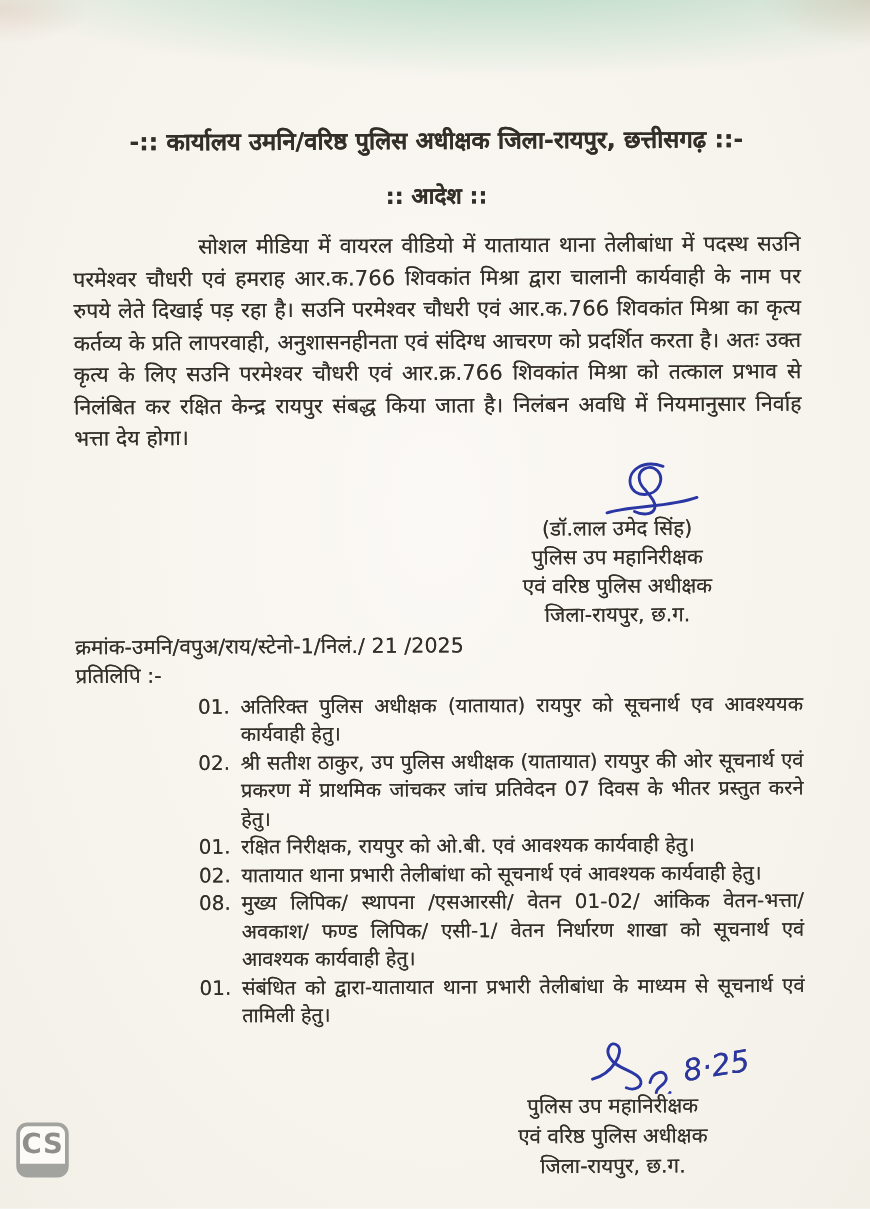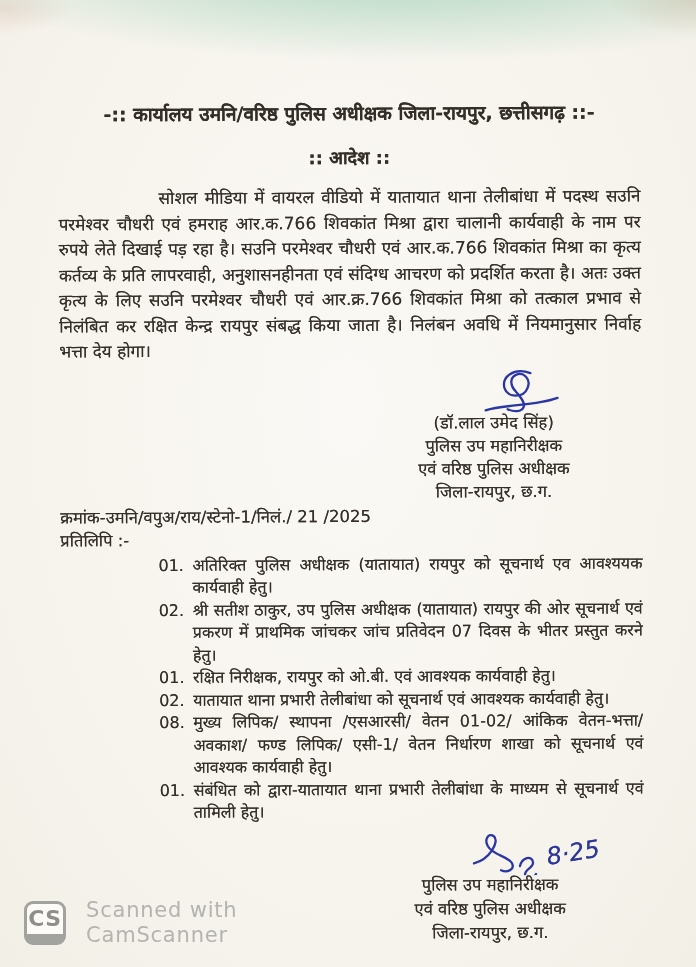--- a/index.html
+++ b/index.html
@@ -42,22 +42,22 @@
     margin-top: 2px; display: flex; justify-content: space-between;
     font-size: 16.5px; line-height: 22px; font-weight: 500;
   }
   .date-gap { display: inline-block; width: 36px; }
   .copy-heading { font-size: 16.5px; line-height: 22px; margin-top: 1px; font-weight: 500; }
   .copy-list { margin-top: 3px; padding-left: 52px; }
   .copy-item { display: flex; font-size: 16px; line-height: 22.5px; font-weight: 500; }
   .copy-item .num { flex: 0 0 34px; margin-left: 46px; }
   .copy-item .txt { flex: 1; text-align: justify; }
   .watermark {
-    position: absolute; left: 24px; top: 898px;
-    display: flex; align-items: center; gap: 20px;
+    position: absolute; left: 13px; top: 898px;
+    display: flex; align-items: center; gap: 4px;
   }
   .cs-logo {
     position: relative; width: 42px; height: 44px; box-sizing: border-box;
     border: 3px solid #a2a29f; border-radius: 9px; background: #fcfbf8;
     display: flex; align-items: flex-start; justify-content: center;
   }
   .cs-logo .cs-letters {
     font-size: 22px; font-weight: bold; color: #8e8e8b; line-height: 30px; letter-spacing: 0.5px;
   }
   .cs-bar {
@@ -133,17 +133,13 @@
     <div>जिला-रायपुर, छ.ग.</div>
   </div>
 
 </div>
 
 <div class="watermark">
   <div class="cs-logo">
     <span class="cs-letters">CS</span>
     <div class="cs-bar"></div>
   </div>
-  <div class="cs-text">
-    <div>Scanned with</div>
-    <div>CamScanner</div>
-  </div>
 </div>
 
 </body></html>

